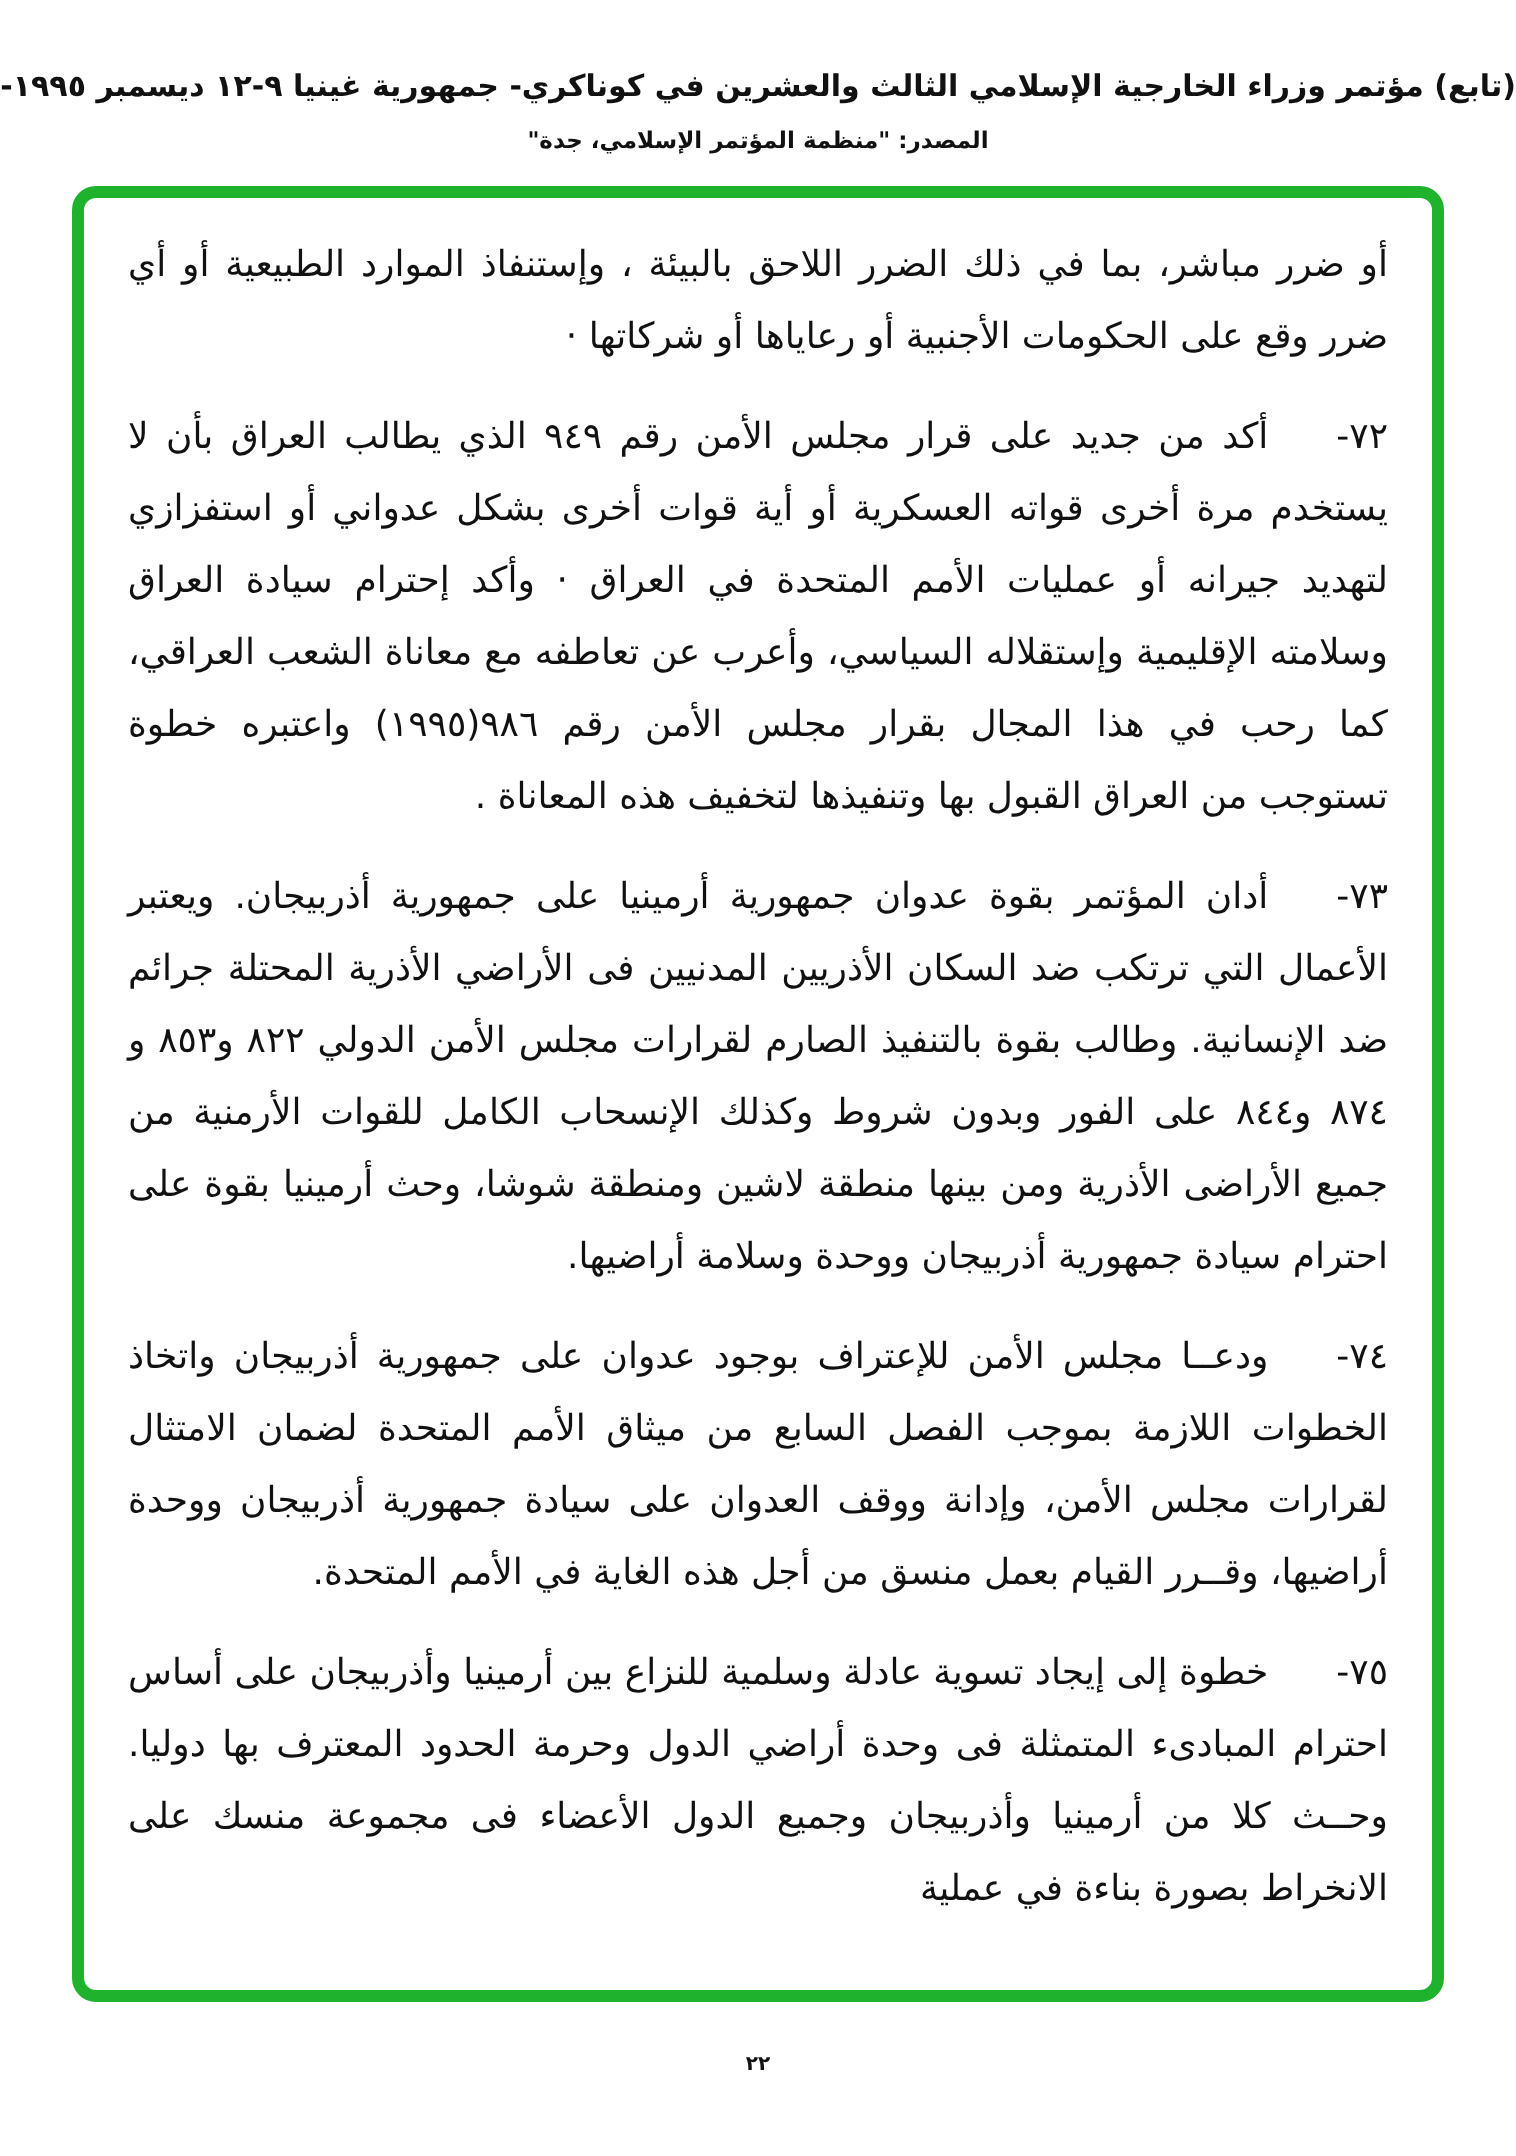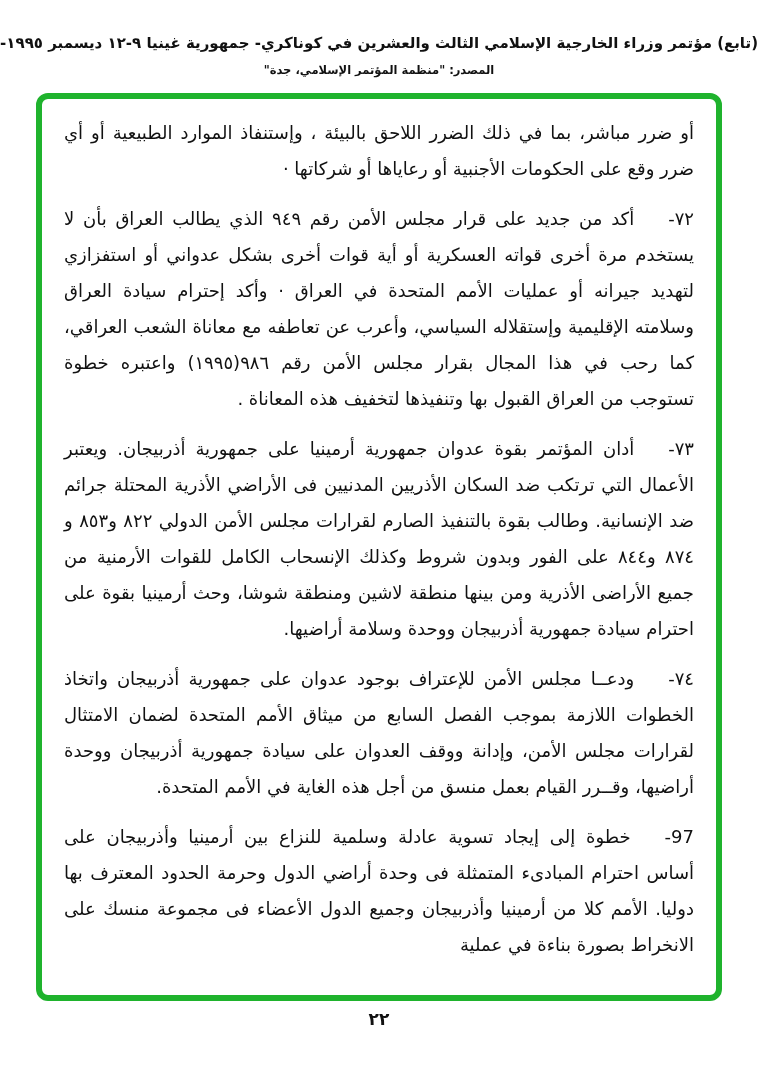--- a/index.html
+++ b/index.html
@@ -63,38 +63,38 @@
   .heading {
     font-size: 20px;
     font-weight: bold;
     text-align: center;
     line-height: 36px;
     margin: 12px 0 18px 0;
   }
   .footer {
     text-align: center;
     font-weight: bold;
-    font-size: 17px;
-    margin-top: 8px;
+    font-size: 10px;
+    margin-top: 26px;
     direction: rtl;
   }
 </style>
 </head>
 <body>
 
 <div class="page">
 
   <div class="header">
     <div class="header-line1">(تابع) مؤتمر وزراء الخارجية الإسلامي الثالث والعشرين في كوناكري- جمهورية غينيا ٩-١٢ ديسمبر ١٩٩٥-البيان الختامي</div>
     <div class="header-line2">المصدر: "منظمة المؤتمر الإسلامي، جدة"</div>
   </div>
 
   <div class="doc-box" id="doc-body" style="border-color: rgb(31, 179, 45);">
       <div class="para"><span>أو ضرر مباشر، بما في ذلك الضرر اللاحق بالبيئة ، وإستنفاذ الموارد الطبيعية أو أي ضرر وقع على الحكومات الأجنبية أو رعاياها أو شركاتها ·</span></div>
       <div class="para"><span class="num bold">٧٢-</span><span class="bold">أكد من جديد</span><span> على قرار مجلس الأمن رقم ٩٤٩ الذي يطالب العراق بأن لا يستخدم مرة أخرى قواته العسكرية أو أية قوات أخرى بشكل عدواني أو استفزازي لتهديد جيرانه أو عمليات الأمم المتحدة في العراق · </span><span class="bold">وأكد</span><span> إحترام سيادة العراق وسلامته الإقليمية وإستقلاله السياسي، </span><span class="bold">وأعرب</span><span> عن تعاطفه مع معاناة الشعب العراقي، كما </span><span class="bold">رحب</span><span> في هذا المجال بقرار مجلس الأمن رقم ٩٨٦(١٩٩٥) </span><span class="bold">واعتبره</span><span> خطوة تستوجب من العراق القبول بها وتنفيذها لتخفيف هذه المعاناة .</span></div>
       <div class="para"><span class="num bold">٧٣-</span><span class="bold">أدان المؤتمر</span><span> بقوة عدوان جمهورية أرمينيا على جمهورية أذربيجان. ويعتبر الأعمال التي ترتكب ضد السكان الأذريين المدنيين فى الأراضي الأذرية المحتلة جرائم ضد الإنسانية. </span><span class="bold">وطالب</span><span> بقوة بالتنفيذ الصارم لقرارات مجلس الأمن الدولي ٨٢٢ و٨٥٣ و ٨٧٤ و٨٤٤ على الفور وبدون شروط وكذلك الإنسحاب الكامل للقوات الأرمنية من جميع الأراضى الأذرية ومن بينها منطقة لاشين ومنطقة شوشا، </span><span class="bold">وحث</span><span> أرمينيا بقوة على احترام سيادة جمهورية أذربيجان ووحدة وسلامة أراضيها.</span></div>
       <div class="para"><span class="num bold">٧٤-</span><span class="bold">ودعــا</span><span> مجلس الأمن للإعتراف بوجود عدوان على جمهورية أذربيجان واتخاذ الخطوات اللازمة بموجب الفصل السابع من ميثاق الأمم المتحدة لضمان الامتثال لقرارات مجلس الأمن، وإدانة ووقف العدوان على سيادة جمهورية أذربيجان ووحدة أراضيها، </span><span class="bold">وقــرر</span><span> القيام بعمل منسق من أجل هذه الغاية في الأمم المتحدة.</span></div>
-      <div class="para"><span class="num bold">97-</span><span class="bold">خطوة</span><span> إلى إيجاد تسوية عادلة وسلمية للنزاع بين أرمينيا وأذربيجان على أساس احترام المبادىء المتمثلة فى وحدة أراضي الدول وحرمة الحدود المعترف بها دوليا. </span><span class="bold">الأمم</span><span> كلا من أرمينيا وأذربيجان وجميع الدول الأعضاء فى مجموعة منسك على الانخراط بصورة بناءة في عملية</span></div>
+      <div class="para"><span class="num bold">٧٥-</span><span class="bold">خطوة</span><span> إلى إيجاد تسوية عادلة وسلمية للنزاع بين أرمينيا وأذربيجان على أساس احترام المبادىء المتمثلة فى وحدة أراضي الدول وحرمة الحدود المعترف بها دوليا. </span><span class="bold">وحــث</span><span> كلا من أرمينيا وأذربيجان وجميع الدول الأعضاء فى مجموعة منسك على الانخراط بصورة بناءة في عملية</span></div>
     </div>
 
   <div class="footer">٢٢</div>
 
 </div>
 
 </body></html>

